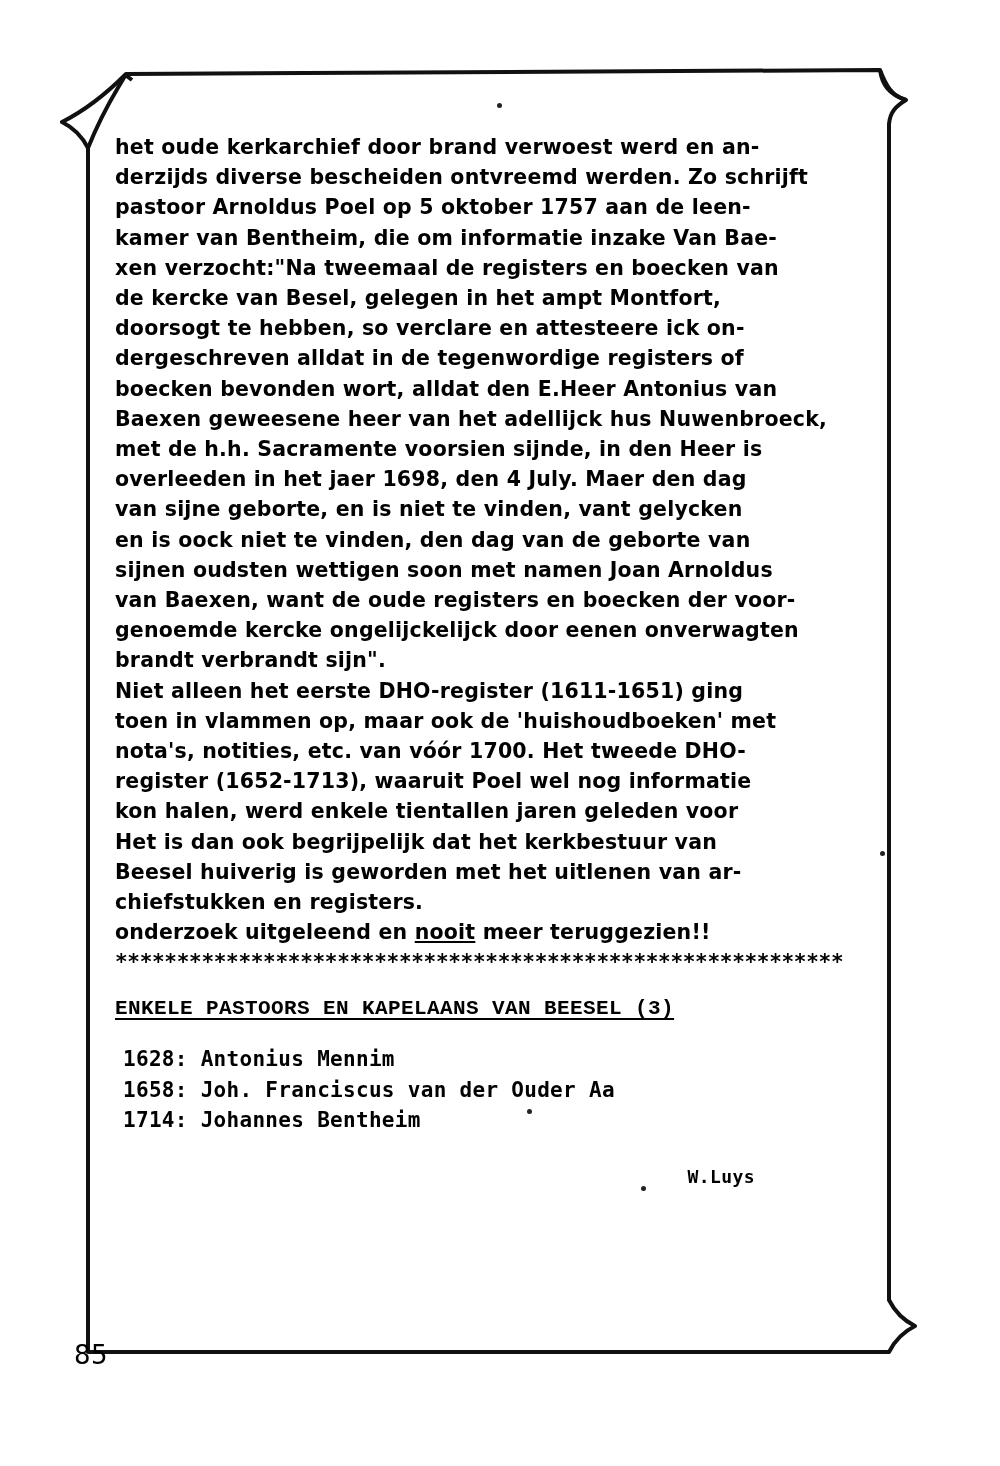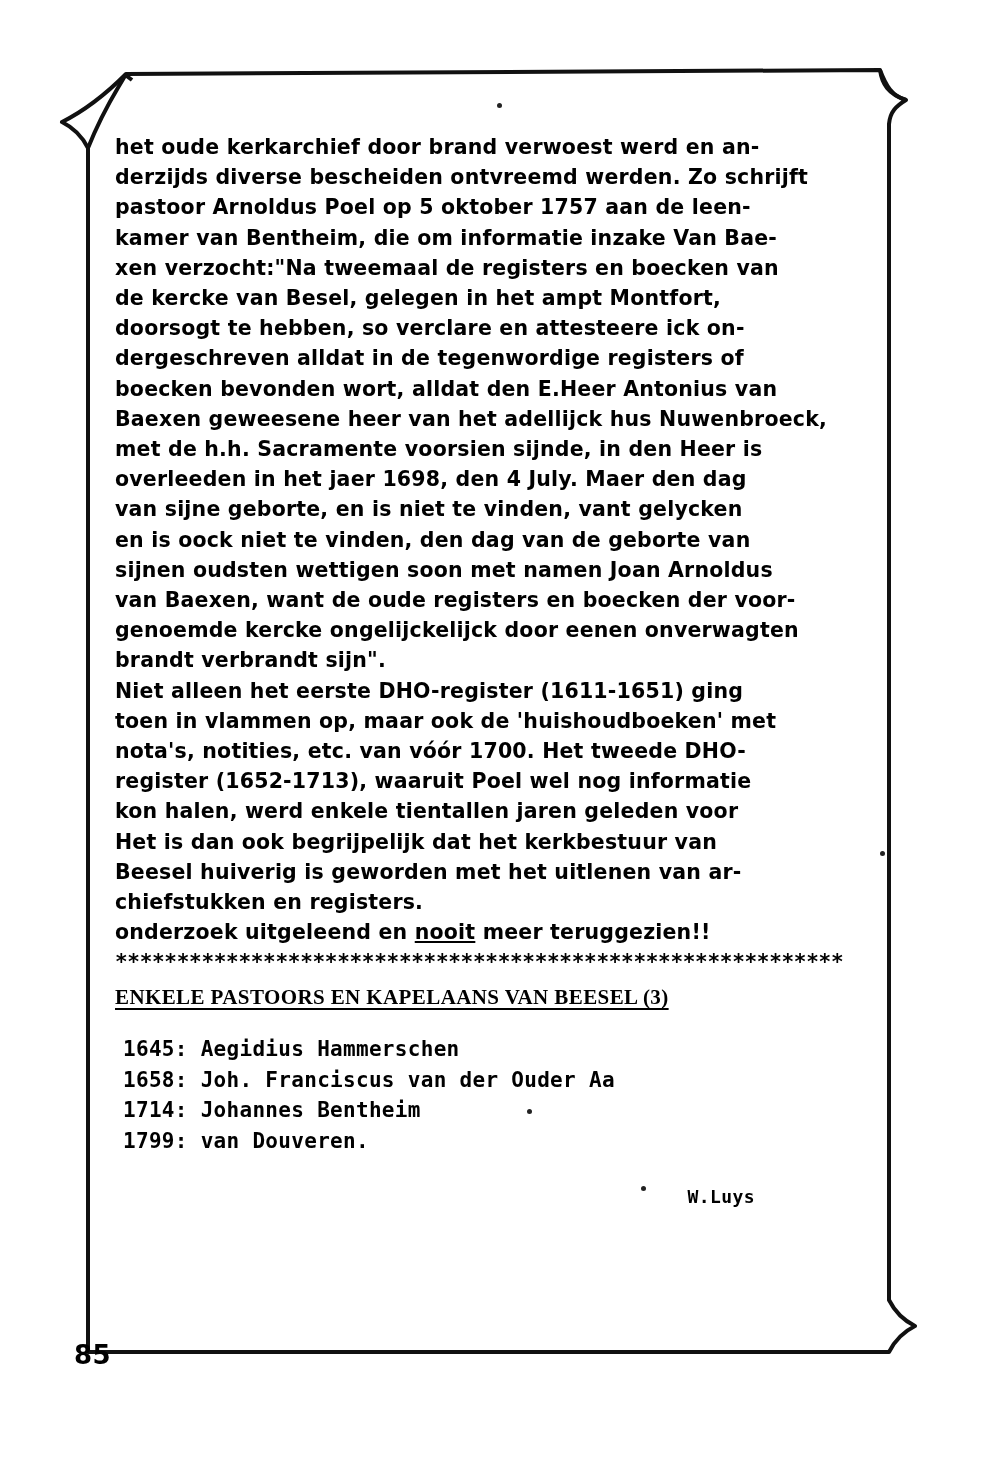--- a/index.html
+++ b/index.html
@@ -70,26 +70,26 @@
     font-size: 21px;
     font-weight: 700;
     letter-spacing: -0.3px;
     margin-top: 4px;
     line-height: 22px;
     overflow: hidden;
     white-space: nowrap;
   }
 
   .section-heading {
-    font-family: Liberation Serif, serif;
+    font-family: Liberation Mono, monospace;
     font-size: 21px;
     font-weight: 700;
     text-decoration: underline;
     text-underline-offset: 4px;
-    margin-top: 12px;
+    margin-top: 24px;
     letter-spacing: 0.4px;
   }
 
   .list {
     margin-top: 24px;
     font-family: "DejaVu Sans Mono", monospace;
     font-size: 21px;
     line-height: 30.5px;
     font-weight: 700;
     letter-spacing: 0.3px;
@@ -114,21 +114,21 @@
     text-decoration: underline;
     text-underline-offset: 2px;
   }
 
   #page-number {
     position: absolute;
     left: 74px;
     top: 1340px;
     font-family: "DejaVu Sans", sans-serif;
     font-size: 26px;
-    font-weight: 700;
+    font-weight: 400;
     letter-spacing: 0.5px;
   }
 
   .speck {
     position: absolute;
     background: #222;
     border-radius: 50%;
   }
 </style>
 </head>
@@ -189,24 +189,23 @@
 chiefstukken en registers.</div>
 
     <div class="body-text para"><span>onderzoek uitgeleend en </span><span class="underline-word">nooit</span><span> meer teruggezien!!</span></div>
 
 
     <div class="star-rule">***********************************************************</div>
 
     <div class="section-heading">ENKELE PASTOORS EN KAPELAANS VAN BEESEL (3)</div>
 
     <div class="list">
-      <div class="list-item">1645: Aegidius Hammerschen</div>
+      <div class="list-item">1628: Antonius Mennim</div>
       <div class="list-item">1658: Joh. Franciscus van der Ouder Aa</div>
       <div class="list-item">1714: Johannes Bentheim</div>
-      <div class="list-item">1799: van Douveren.</div>
     </div>
 
     <div class="signature2">W.Luys</div>
 
   </div>
 
   <div id="page-number">85</div>
 
   <div class="speck" style="left:497px;top:103px;width:5px;height:5px;"></div>
   <div class="speck" style="left:880px;top:851px;width:5px;height:5px;"></div>

